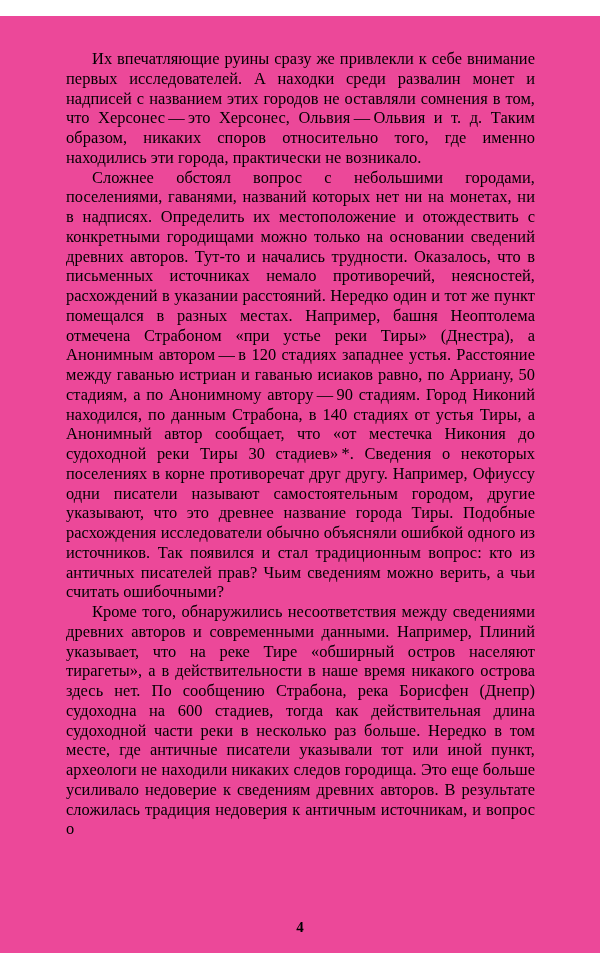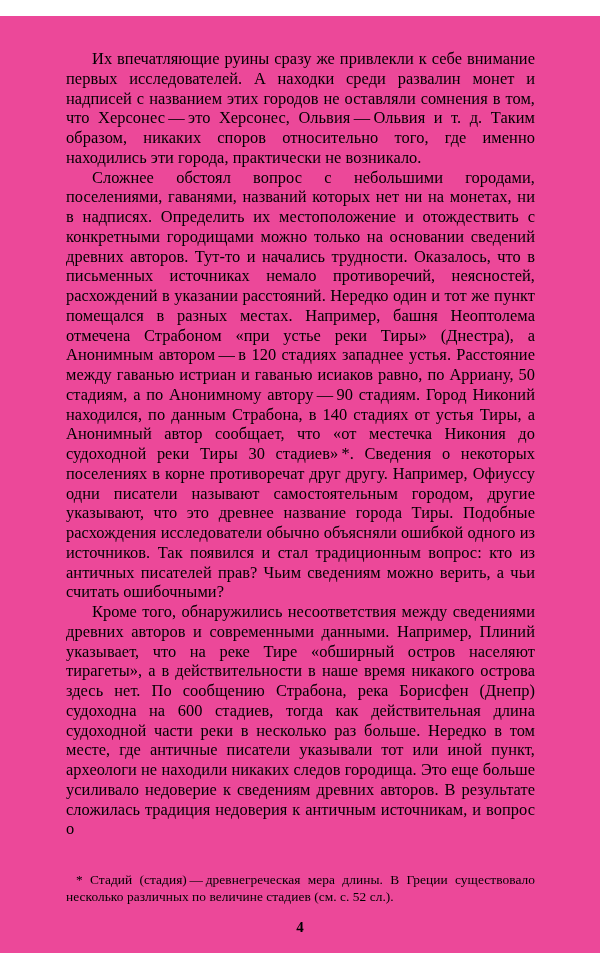--- a/index.html
+++ b/index.html
@@ -78,19 +78,16 @@
 <body>
 
 <div class="page">
 
   <div class="text-column">
     <p class="body-par full-justify">Их впечатляющие руины сразу же привлекли к себе внимание первых исследователей. А находки среди развалин монет и надписей с названием этих городов не оставляли сомнения в том, что Херсонес — это Херсонес, Ольвия — Ольвия и т. д. Таким образом, никаких споров относительно того, где именно находились эти города, практически не возникало.</p>
     <p class="body-par full-justify">Сложнее обстоял вопрос с небольшими городами, поселениями, гаванями, названий которых нет ни на монетах, ни в надписях. Определить их местоположение и отождествить с конкретными городищами можно только на основании сведений древних авторов. Тут-то и начались трудности. Оказалось, что в письменных источниках немало противоречий, неясностей, расхождений в указании расстояний. Нередко один и тот же пункт помещался в разных местах. Например, башня Неоптолема отмечена Страбоном «при устье реки Тиры» (Днестра), а Анонимным автором — в 120 стадиях западнее устья. Расстояние между гаванью истриан и гаванью исиаков равно, по Арриану, 50 стадиям, а по Анонимному автору — 90 стадиям. Город Никоний находился, по данным Страбона, в 140 стадиях от устья Тиры, а Анонимный автор сообщает, что «от местечка Никония до судоходной реки Тиры 30 стадиев» *. Сведения о некоторых поселениях в корне противоречат друг другу. Например, Офиуссу одни писатели называют самостоятельным городом, другие указывают, что это древнее название города Тиры. Подобные расхождения исследователи обычно объясняли ошибкой одного из источников. Так появился и стал традиционным вопрос: кто из античных писателей прав? Чьим сведениям можно верить, а чьи считать ошибочными?</p>
     <p class="body-par full-justify">Кроме того, обнаружились несоответствия между сведениями древних авторов и современными данными. Например, Плиний указывает, что на реке Тире «обширный остров населяют тирагеты», а в действительности в наше время никакого острова здесь нет. По сообщению Страбона, река Борисфен (Днепр) судоходна на 600 стадиев, тогда как действительная длина судоходной части реки в несколько раз больше. Нередко в том месте, где античные писатели указывали тот или иной пункт, археологи не находили никаких следов городища. Это еще больше усиливало недоверие к сведениям древних авторов. В результате сложилась традиция недоверия к античным источникам, и вопрос о</p>
   </div>
 
-  <div class="footnote-block">
-    <p class="footnote">* Стадий (стадия) — древнегреческая мера длины. В Греции существовало несколько различных по величине стадиев (см. с. 52 сл.).</p>
-  </div>
 
   <div class="page-number">4</div>
 
 </div>
 
 </body></html>

